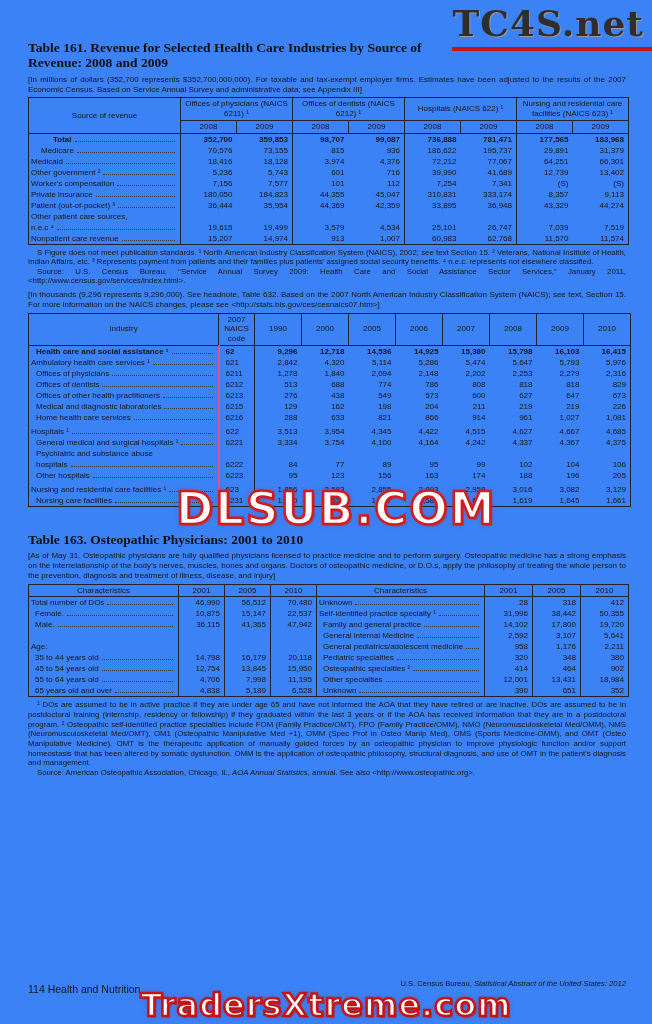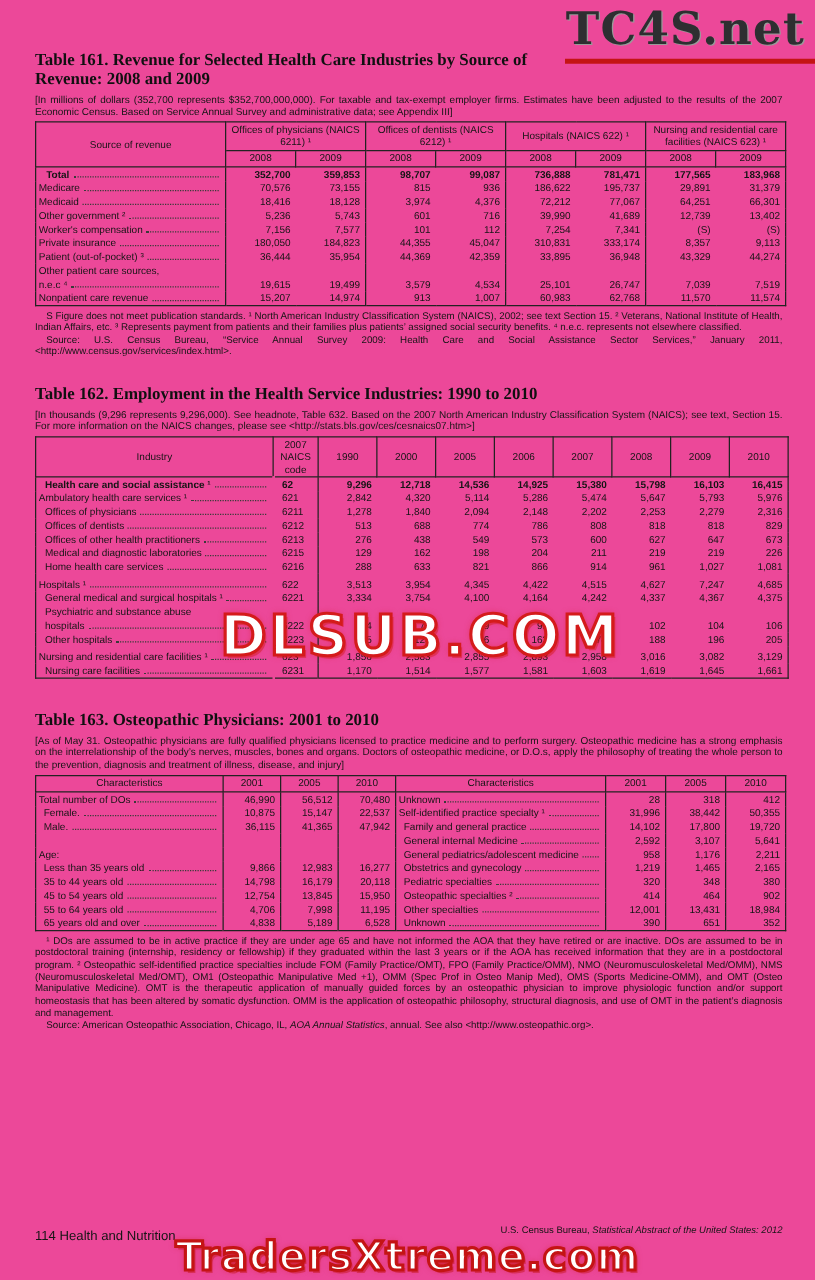--- a/index.html
+++ b/index.html
@@ -1,17 +1,17 @@
 <!DOCTYPE html>
 <html><head>
 <meta charset="utf-8">
 <style>
   *{box-sizing:border-box}
   html,body{margin:0;padding:0;background:#888}
-  .page{position:relative;width:652px;height:1024px;margin:0 auto;background:#ec4899;
+  .page{position:relative;width:652px;height:1024px;margin:0 auto;background:#3b82f6;
         font-family:"Liberation Sans",sans-serif;color:#151515;overflow:hidden}
   .content{position:relative;padding:40px 26px 0 28px;z-index:1}
 
   .t-title{font-family:"Liberation Serif",serif;font-weight:700;font-size:13.5px;line-height:1.14;margin:0;color:#101010}
   .mt162{margin-top:21px}
   .mt163{margin-top:25px}
   .headnote{font-size:8px;line-height:1.22;text-align:justify;margin:4px 0 3px}
 
   table.tbl{width:100%;border-collapse:collapse;table-layout:fixed;border:1.4px solid #222;font-size:8px;margin-top:2px}
   .tbl th{border:1px solid #222;font-weight:400;text-align:center;vertical-align:middle;
@@ -88,37 +88,37 @@
           <th>2008</th>
           <th>2009</th>
           <th>2008</th>
           <th>2009</th>
           <th>2008</th>
           <th>2009</th>
         </tr>
       </thead>
       <tbody id="t161-body">
           <tr>
-            <td class="stub b" style="padding-left: 8px;">
+            <td class="stub b" style="padding-left: 24px;">
               <div class="lab">
                 <span>Total</span>
                 <i class="dots"></i>
               </div>
             </td>
             <td class="num b gl">352,700</td>
             <td class="num b">359,853</td>
             <td class="num b gl">98,707</td>
             <td class="num b">99,087</td>
             <td class="num b gl">736,888</td>
             <td class="num b">781,471</td>
             <td class="num b gl">177,565</td>
             <td class="num b">183,968</td>
           </tr>
           <tr>
-            <td class="stub" style="padding-left: 2px; margin-top: 12px;">
+            <td class="stub" style="padding-left: 12px; margin-top: 12px;">
               <div class="lab">
                 <span>Medicare</span>
                 <i class="dots"></i>
               </div>
             </td>
             <td class="num gl">70,576</td>
             <td class="num">73,155</td>
             <td class="num gl">815</td>
             <td class="num">936</td>
             <td class="num gl">186,622</td>
@@ -241,21 +241,20 @@
             <td class="num gl">11,570</td>
             <td class="num">11,574</td>
           </tr>
         </tbody>
     </table>
     <div class="footnote">
       <p>S Figure does not meet publication standards.  ¹ North American Industry Classification System (NAICS), 2002; see text Section 15.  ² Veterans, National Institute of Health, Indian Affairs, etc.  ³ Represents payment from patients and their families plus patients’ assigned social security benefits.  ⁴ n.e.c. represents not elsewhere classified.</p>
       <p>Source: U.S. Census Bureau, “Service Annual Survey 2009: Health Care and Social Assistance Sector Services,” January 2011, &lt;http://www.census.gov/services/index.html&gt;.</p>
     </div>
 
-    <h2 class="t-title mt162">Table 162. Employment in the Health Service Industries: 1990 to 2010</h2>
     <p class="headnote">[In thousands (9,296 represents 9,296,000). See headnote, Table 632. Based on the 2007 North American Industry Classification System (NAICS); see text, Section 15. For more information on the NAICS changes, please see &lt;http://stats.bls.gov/ces/cesnaics07.htm&gt;]</p>
 
     <table class="tbl" id="t162">
       <colgroup>
         <col style="width:190px">
           <col style="width:36px">
         <col style="width:47px">
           <col style="width:47px">
           <col style="width:47px">
           <col style="width:47px">
@@ -405,21 +404,21 @@
                 <i class="dots"></i>
               </div>
             </td>
             <td class="code">622</td>
             <td class="num">3,513</td>
             <td class="num">3,954</td>
             <td class="num">4,345</td>
             <td class="num">4,422</td>
             <td class="num">4,515</td>
             <td class="num">4,627</td>
-            <td class="num">7,247</td>
+            <td class="num">4,667</td>
             <td class="num">4,685</td>
           </tr>
           <tr>
             <td class="stub" style="padding-left: 7px;">
               <div class="lab">
                 <span>General medical and surgical hospitals ¹</span>
                 <i class="dots"></i>
               </div>
             </td>
             <td class="code">6221</td>
@@ -627,40 +626,20 @@
                 <i class="dots"></i>
               </div>
             </td>
             <td class="num gl">958</td>
             <td class="num gl">1,176</td>
             <td class="num gl">2,211</td>
           </tr>
           <tr>
             <td class="stub" style="padding-left: 6px;">
               <div class="lab">
-                <span>Less than 35 years old</span>
-                <i class="dots"></i>
-              </div>
-            </td>
-            <td class="num gl">9,866</td>
-            <td class="num gl">12,983</td>
-            <td class="num gl">16,277</td>
-            <td class="stub gl" style="padding-left: 6px;">
-              <div class="lab">
-                <span>Obstetrics and gynecology</span>
-                <i class="dots"></i>
-              </div>
-            </td>
-            <td class="num gl">1,219</td>
-            <td class="num gl">1,465</td>
-            <td class="num gl">2,165</td>
-          </tr>
-          <tr>
-            <td class="stub" style="padding-left: 6px;">
-              <div class="lab">
                 <span>35 to 44 years old</span>
                 <i class="dots"></i>
               </div>
             </td>
             <td class="num gl">14,798</td>
             <td class="num gl">16,179</td>
             <td class="num gl">20,118</td>
             <td class="stub gl" style="padding-left: 6px;">
               <div class="lab">
                 <span>Pediatric specialties</span>

